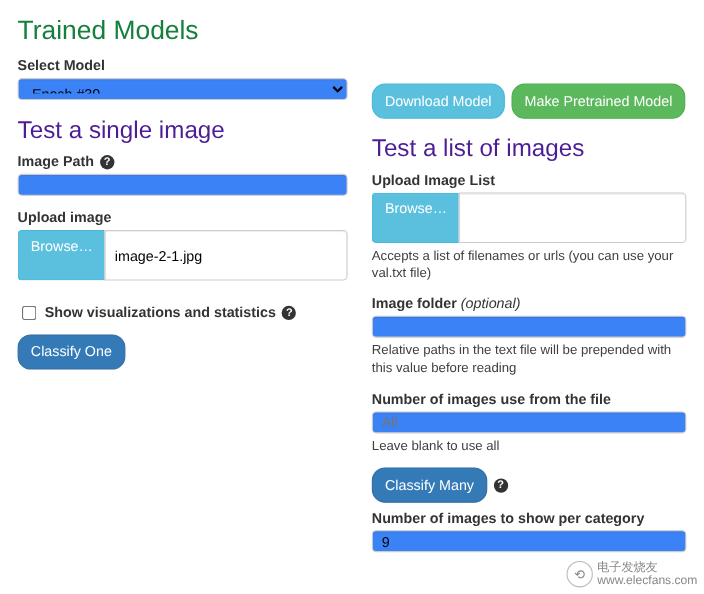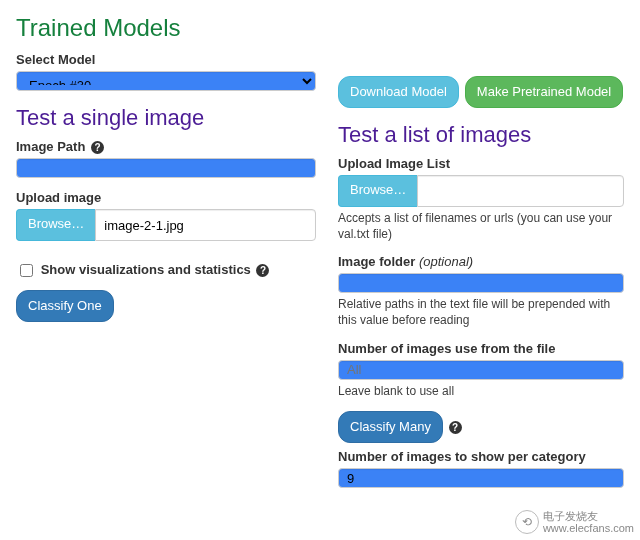--- a/index.html
+++ b/index.html
@@ -70,21 +70,21 @@
   .btn-success { background:#5cb85c; border-color:#4cae4c; }
   .btn-primary { background:#337ab7; border-color:#2e6da4; }
   .input-group { display: flex; width: 100%; }
   .input-group .igbtn {
     background:#5bc0de; border:1px solid #46b8da; color:#fff;
     padding: 6px 11px; font-size:13px; border-radius:4px 0 0 4px;
     border-right: none; white-space: nowrap;
   }
   .input-group .igfield {
     flex:1; border:1px solid #ccc; border-radius:0 4px 4px 0;
-    padding: 5px 8px; font-size:13px; height:32px;
+    padding: 5px 8px; font-size:13px; height:46px;
     box-shadow: inset 0 1px 1px rgba(0,0,0,.07);
   }
   .qicon {
     display:inline-block; width:13px; height:13px; border-radius:50%;
     background:#333; color:#fff; font-size:10px; font-weight:700;
     text-align:center; line-height:13px; margin-left:2px; vertical-align:middle;
   }
   .mb { margin-bottom: 12px; }
   .mb6 { margin-bottom: 6px; }
   .checkbox-row { font-size:13px; margin: 20px 0 10px 0; }

